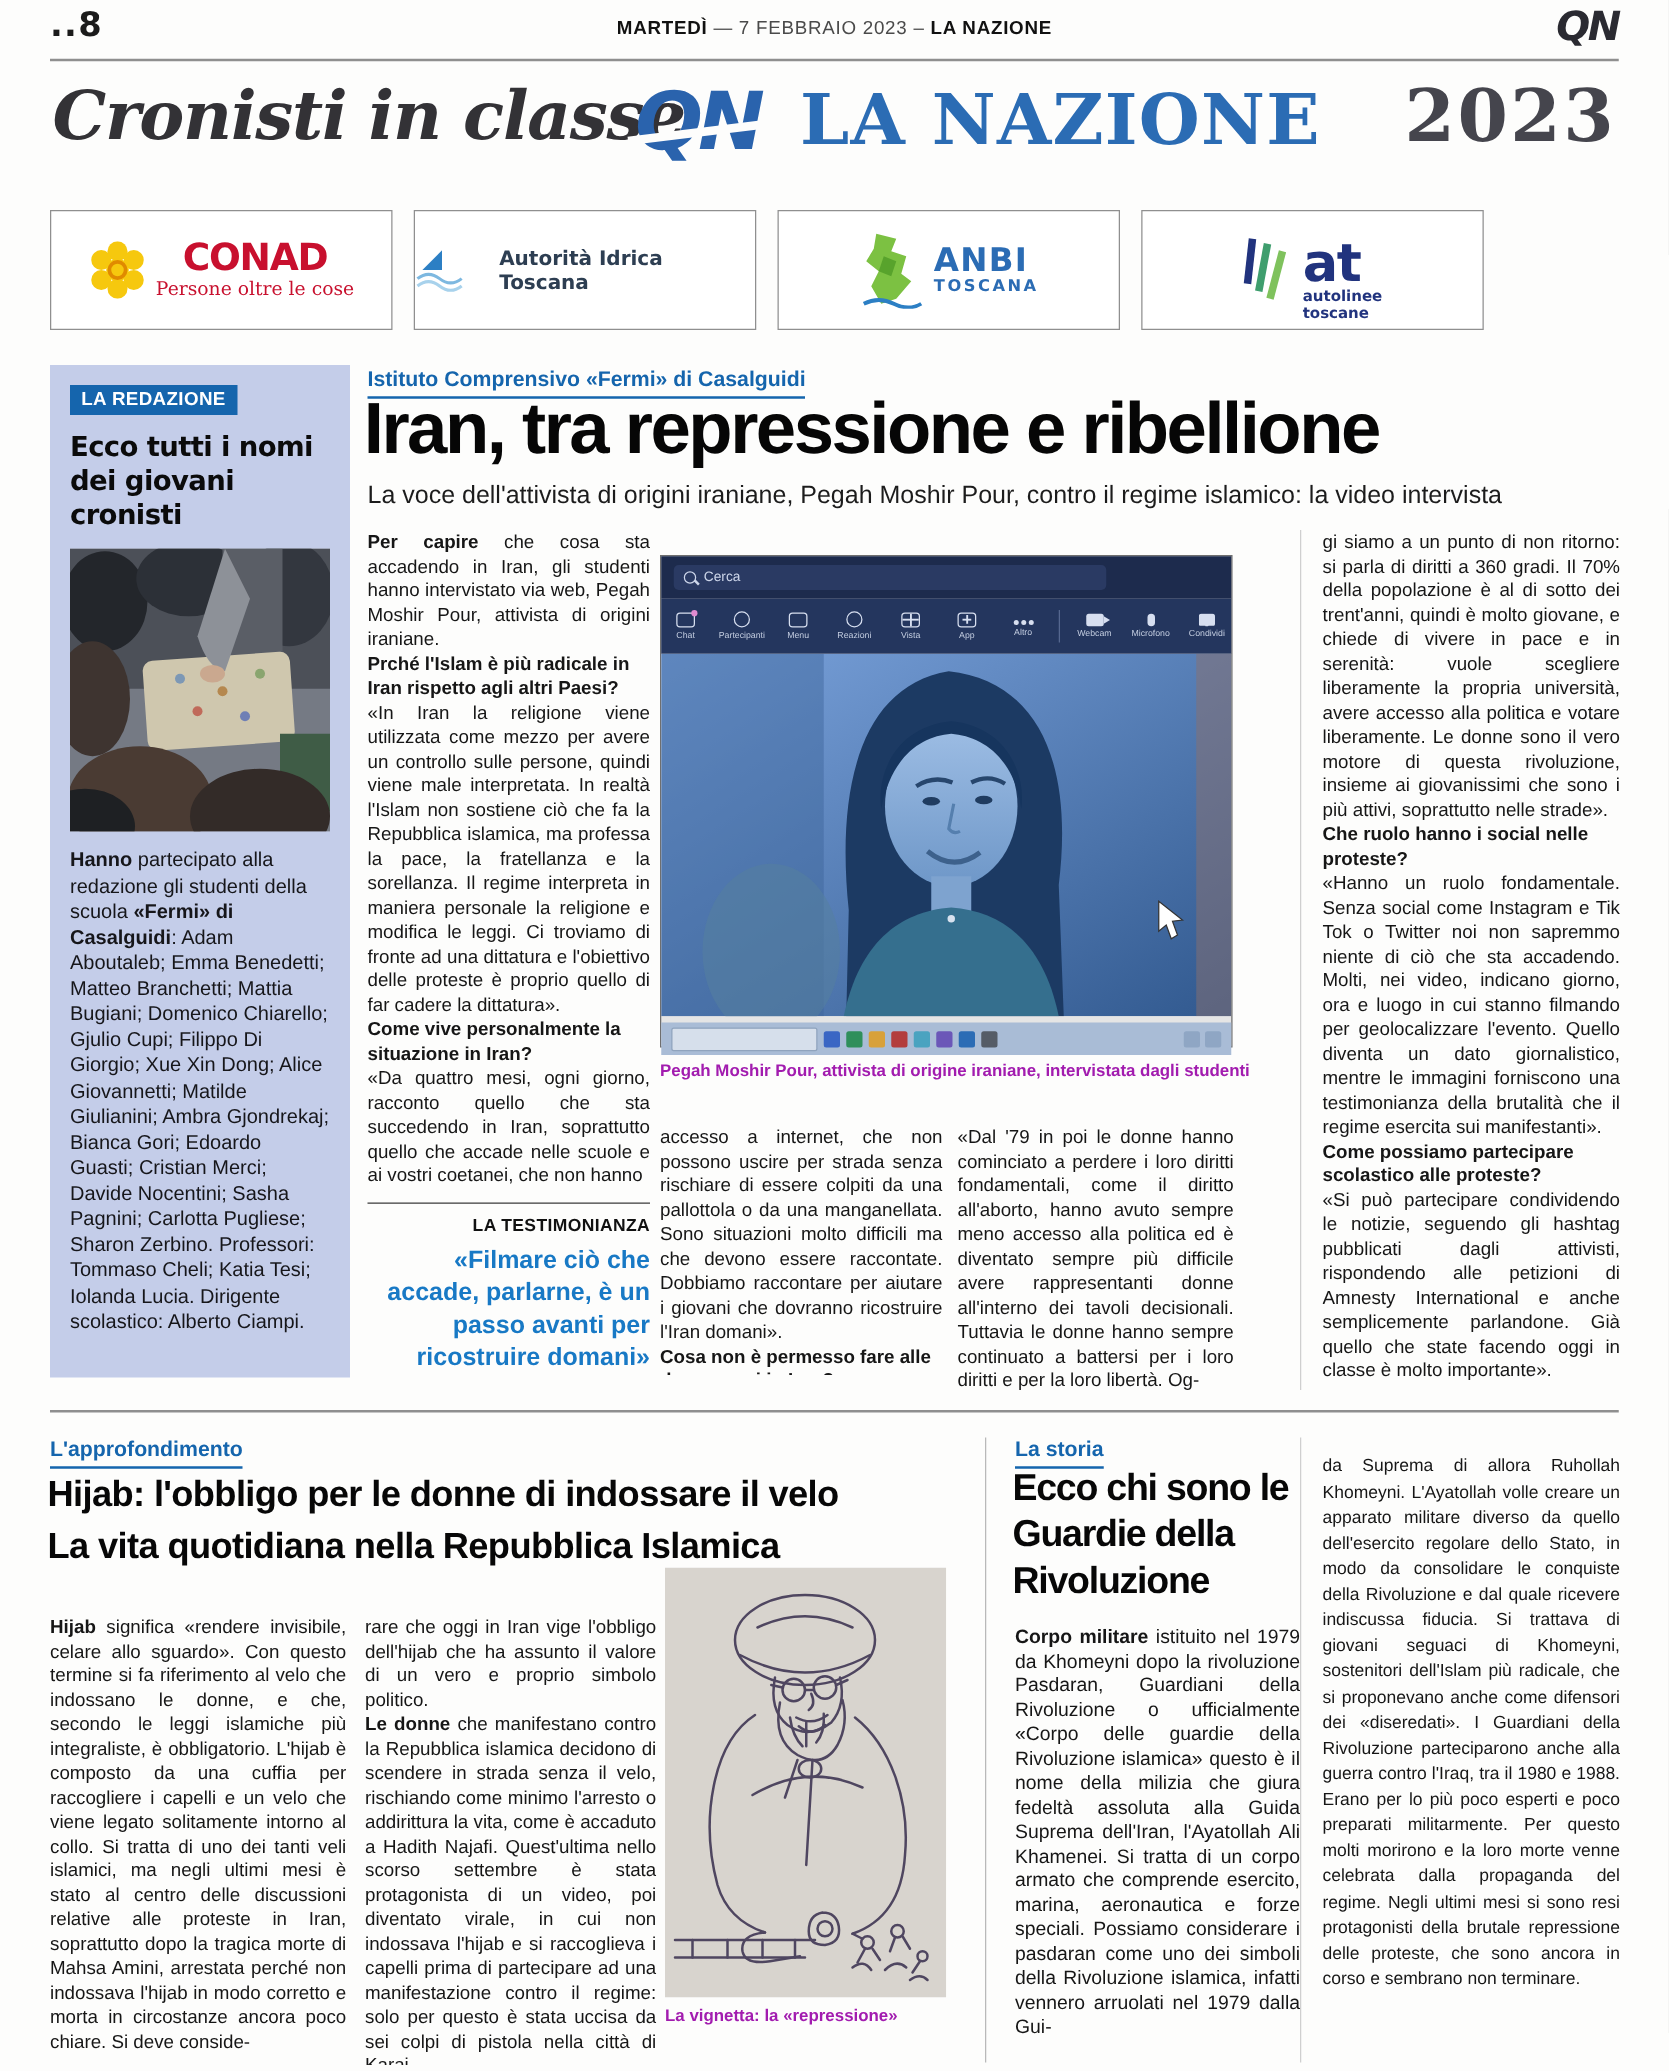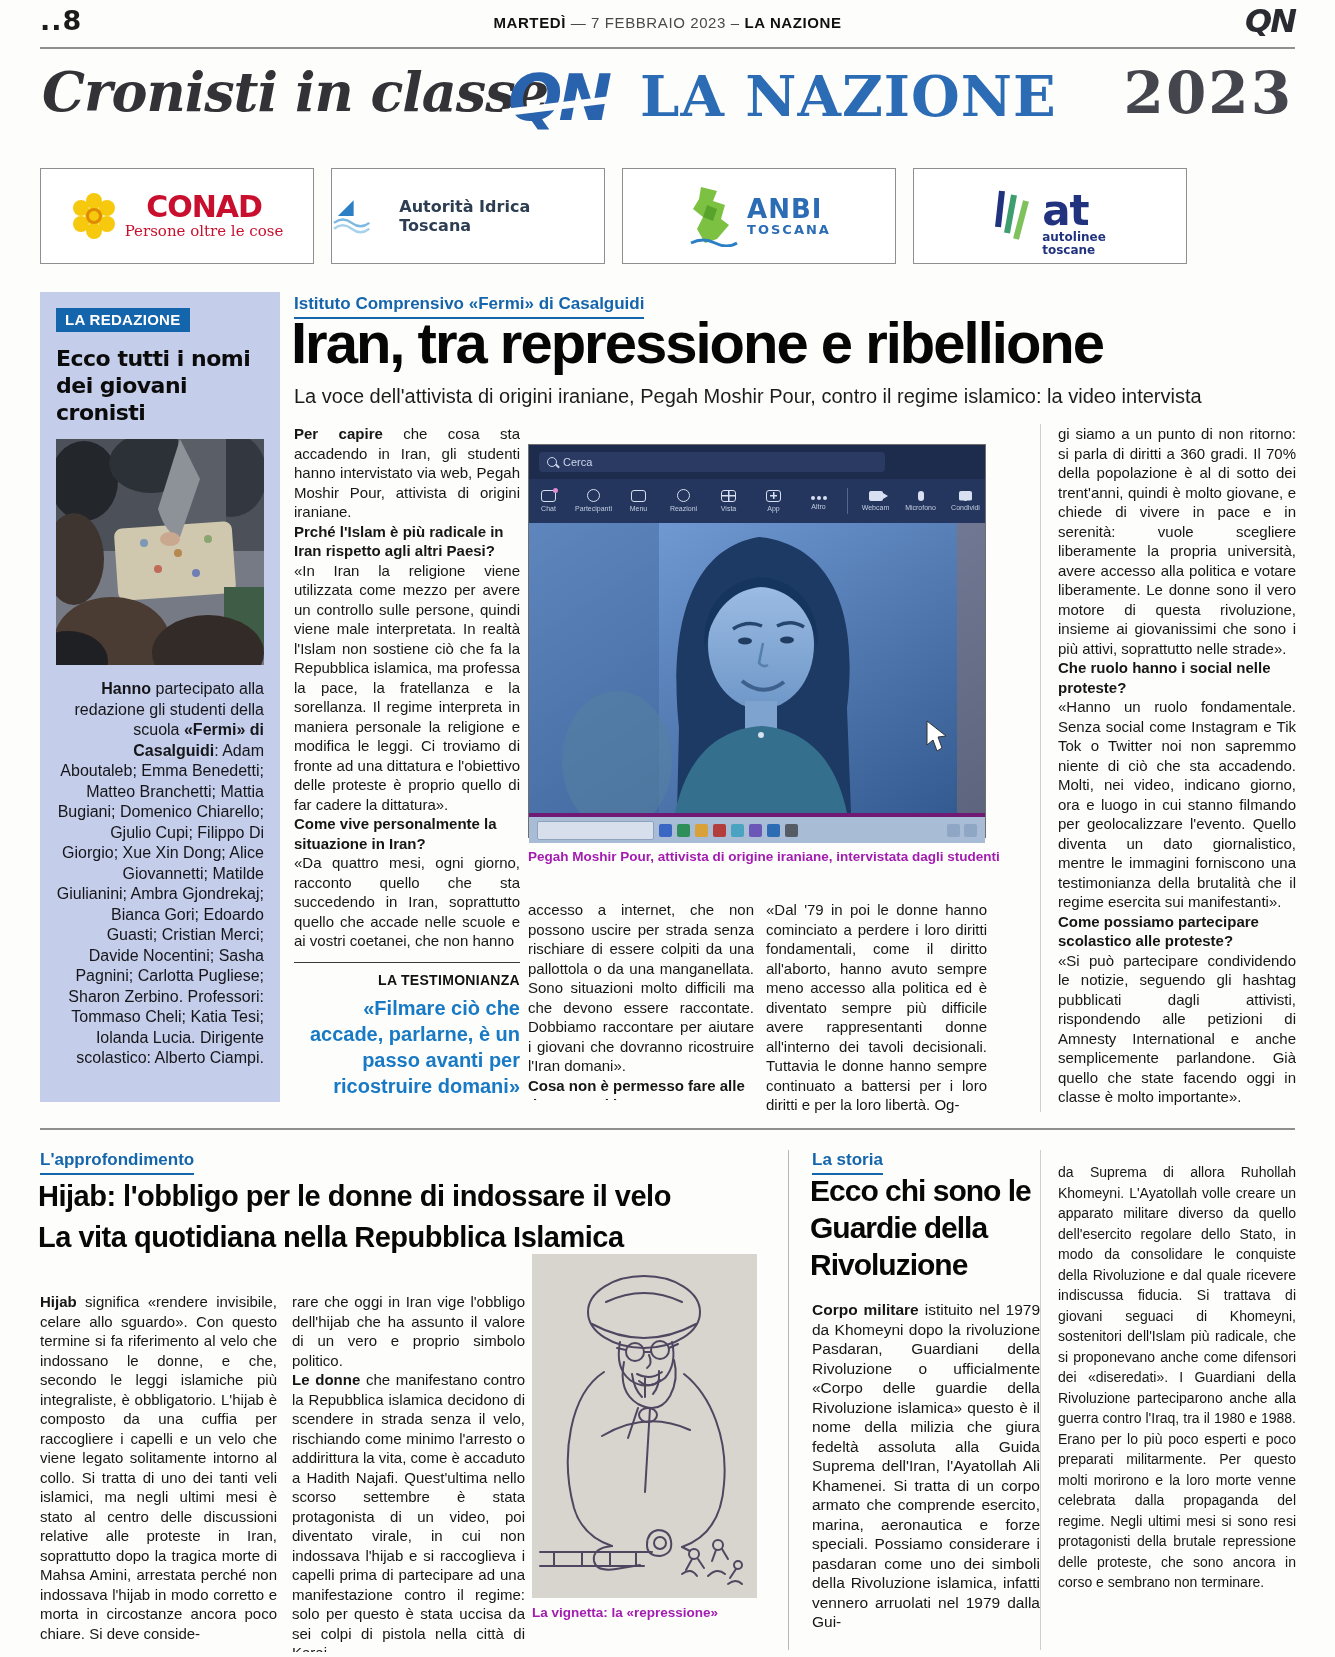--- a/index.html
+++ b/index.html
@@ -30,39 +30,39 @@
   .at-name{font:700 42px/40px "DejaVu Sans",sans-serif;color:#21337e;letter-spacing:-1px;margin-top:16px;}
   .at-sub{font:700 12px/13px "DejaVu Sans",sans-serif;color:#21337e;}
   .cis-top{font:400 10px/12px "Liberation Sans",sans-serif;color:#5a6a72;letter-spacing:1px;}
   .cis-name{font:700 16px/18px "DejaVu Sans",sans-serif;color:#18303e;}
   .cis-name span{color:#1b7f8e;font-weight:400;}
   
   .sidebar{left:40px;top:292px;width:240px;height:810px;background:#c4cde9;box-sizing:border-box;padding:16px 16px;}
   .badge{display:inline-block;background:#1565ad;color:#fff;font:700 15px/18px "Liberation Sans",sans-serif;padding:3px 9px;letter-spacing:.3px;}
   .side-title{margin-top:13px;font:700 22px/27px "DejaVu Sans",sans-serif;color:#0b0b0b;letter-spacing:-.5px;}
   .side-photo{margin-top:13px;width:208px;height:226px;background:#666;}
-  .side-body{margin-top:14px;font:400 16px/20.5px "Liberation Sans",sans-serif;text-align:right;color:#16161a;}
+  .side-body{margin-top:14px;font:400 16px/20.5px "Liberation Sans",sans-serif;text-align:left;color:#16161a;}
   
   .kicker{font:700 17px/20px "Liberation Sans",sans-serif;color:#1565ad;border-bottom:2px solid #1565ad;padding-bottom:3px;white-space:nowrap;}
   .headline-main{left:291px;top:312px;width:1012px;font:700 58px/62px "Liberation Sans",sans-serif;letter-spacing:-2px;color:#060606;}
   .subhead{left:294px;top:384px;width:1008px;font:400 20px/24px "Liberation Sans",sans-serif;color:#1c1c1c;}
   .bodytxt{font:400 15px/19.5px "Liberation Sans",sans-serif;text-align:justify;color:#161616;overflow:hidden;}
   .bodytxt p{margin:0;}
   .bodytxt .q{font-weight:700;text-align:left;}
   .lead{font-weight:700;}
   .testi{left:294px;top:962px;width:226px;border-top:1.5px solid #3a3a3a;padding-top:9px;text-align:right;}
   .testi-label{font:700 14px/16px "Liberation Sans",sans-serif;color:#111;letter-spacing:.3px;}
   .testi-quote{margin-top:7px;font:700 20px/26px "Liberation Sans",sans-serif;color:#1879c5;}
   .caption{font:700 13.5px/17px "Liberation Sans",sans-serif;color:#a21caf;white-space:nowrap;}
   .vrule{background:#cfcfcf;width:1px;}
   .divider2{left:40px;top:1128px;width:1255px;height:1.5px;background:#8f8f8f;}
   .headline-sub{font:700 29px/41px "Liberation Sans",sans-serif;letter-spacing:-.5px;color:#070707;white-space:nowrap;}
   .headline-storia{left:810px;top:1172px;width:238px;font:700 30px/37px "Liberation Sans",sans-serif;letter-spacing:-1px;color:#070707;}
   
-  .vc{left:528px;top:444px;width:458px;height:394px;border:1px solid #6f6f6f;background:#701a75;box-sizing:border-box;}
+  .vc{left:528px;top:444px;width:458px;height:394px;border:1px solid #6f6f6f;background:#e5e5e5;box-sizing:border-box;}
   .vc-search{height:34px;background:#1d2b4d;display:flex;align-items:center;padding:0 10px;box-sizing:border-box;}
   .vc-searchbox{width:330px;height:20px;background:#2a3a63;border-radius:4px;display:flex;align-items:center;gap:6px;padding:0 8px;
                 font:400 11px/13px "Liberation Sans",sans-serif;color:#cdd6ea;}
   .mag{width:8px;height:8px;border:1.5px solid #cdd6ea;border-radius:50%;position:relative;flex:0 0 auto;}
   .mag::after{content:"";position:absolute;left:7px;top:7px;width:5px;height:1.5px;background:#cdd6ea;transform:rotate(45deg);}
   .vc-toolbar{height:44px;background:#24365e;display:flex;align-items:center;justify-content:center;gap:11px;}
   .vc-item{display:flex;flex-direction:column;align-items:center;gap:3px;width:34px;}
   .vc-lbl{font:400 7px/8px "Liberation Sans",sans-serif;color:#c3cde0;white-space:nowrap;}
   .vc-ico{width:15px;height:12px;border:1.5px solid #d7dff0;border-radius:3px;box-sizing:border-box;position:relative;}
   .ico-chat::after{content:"";position:absolute;right:-3px;top:-3px;width:5px;height:5px;border-radius:50%;background:#e08bd0;}

